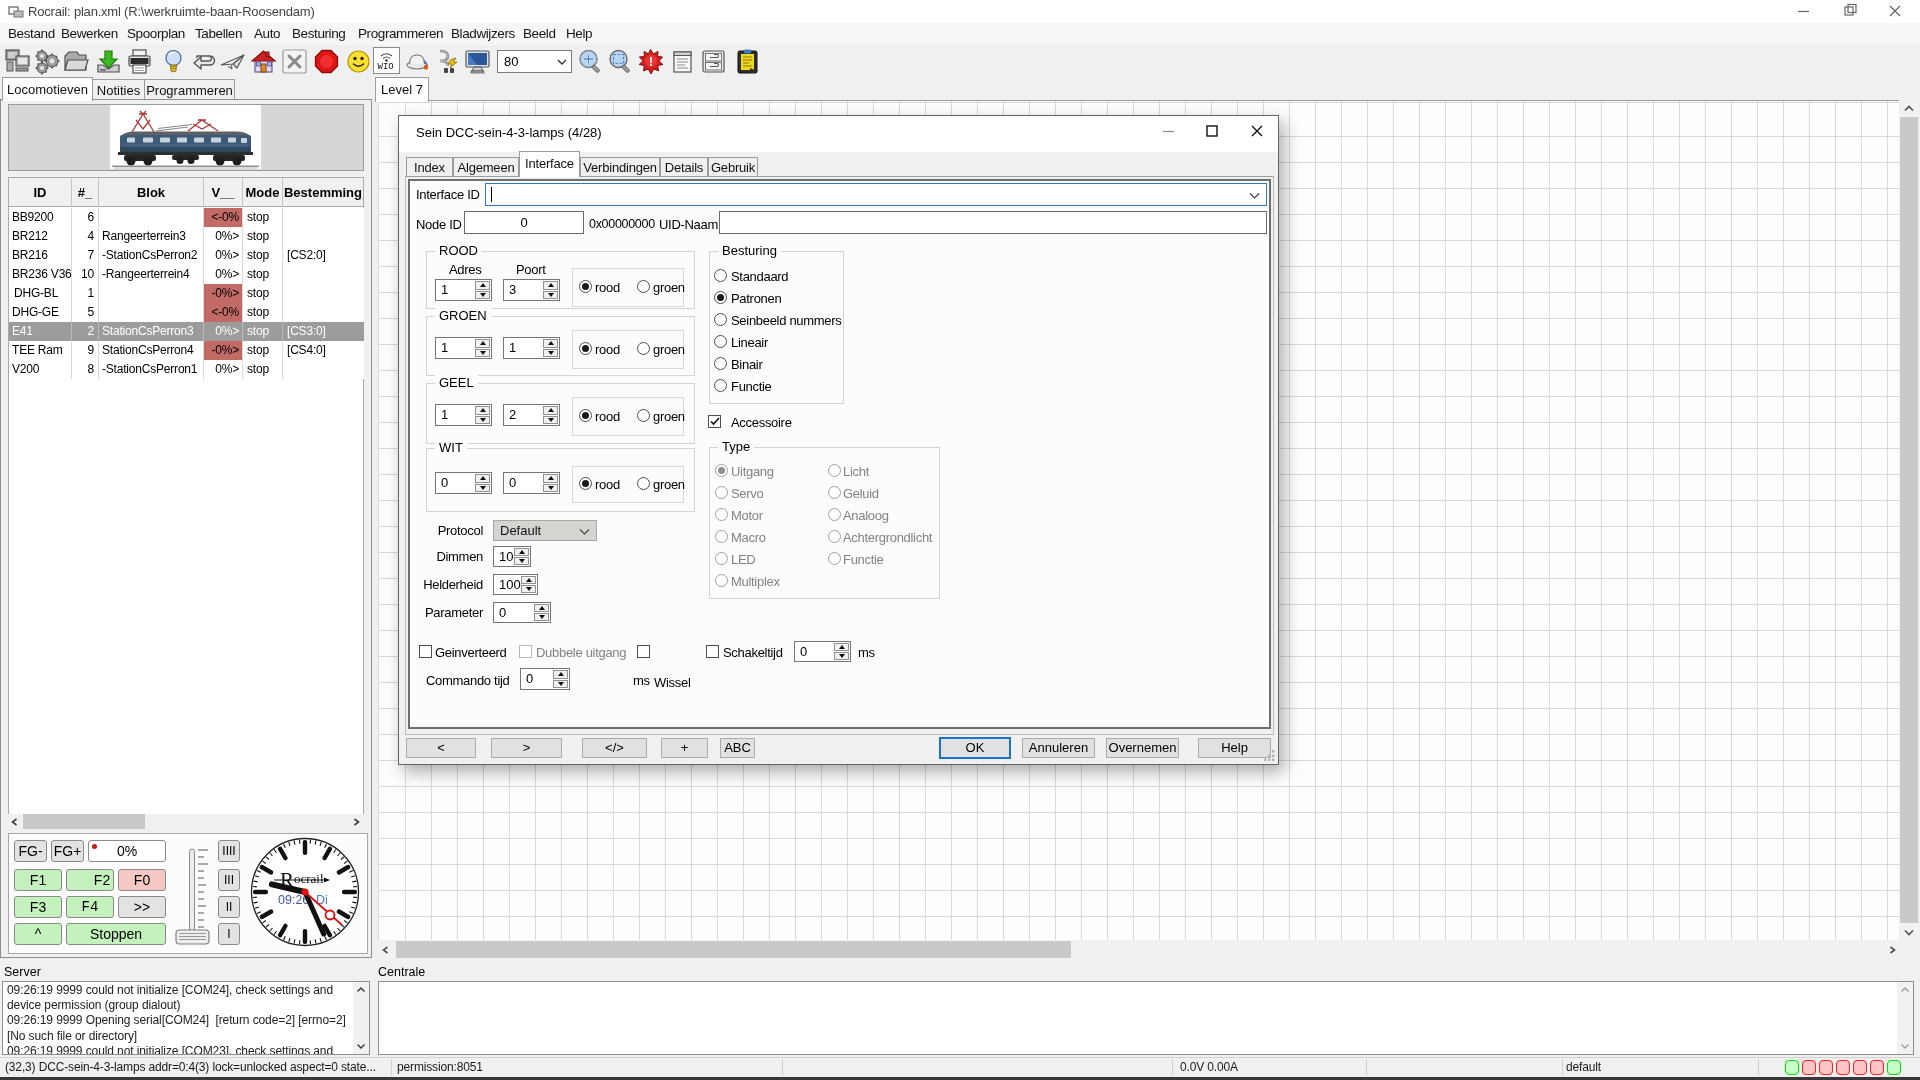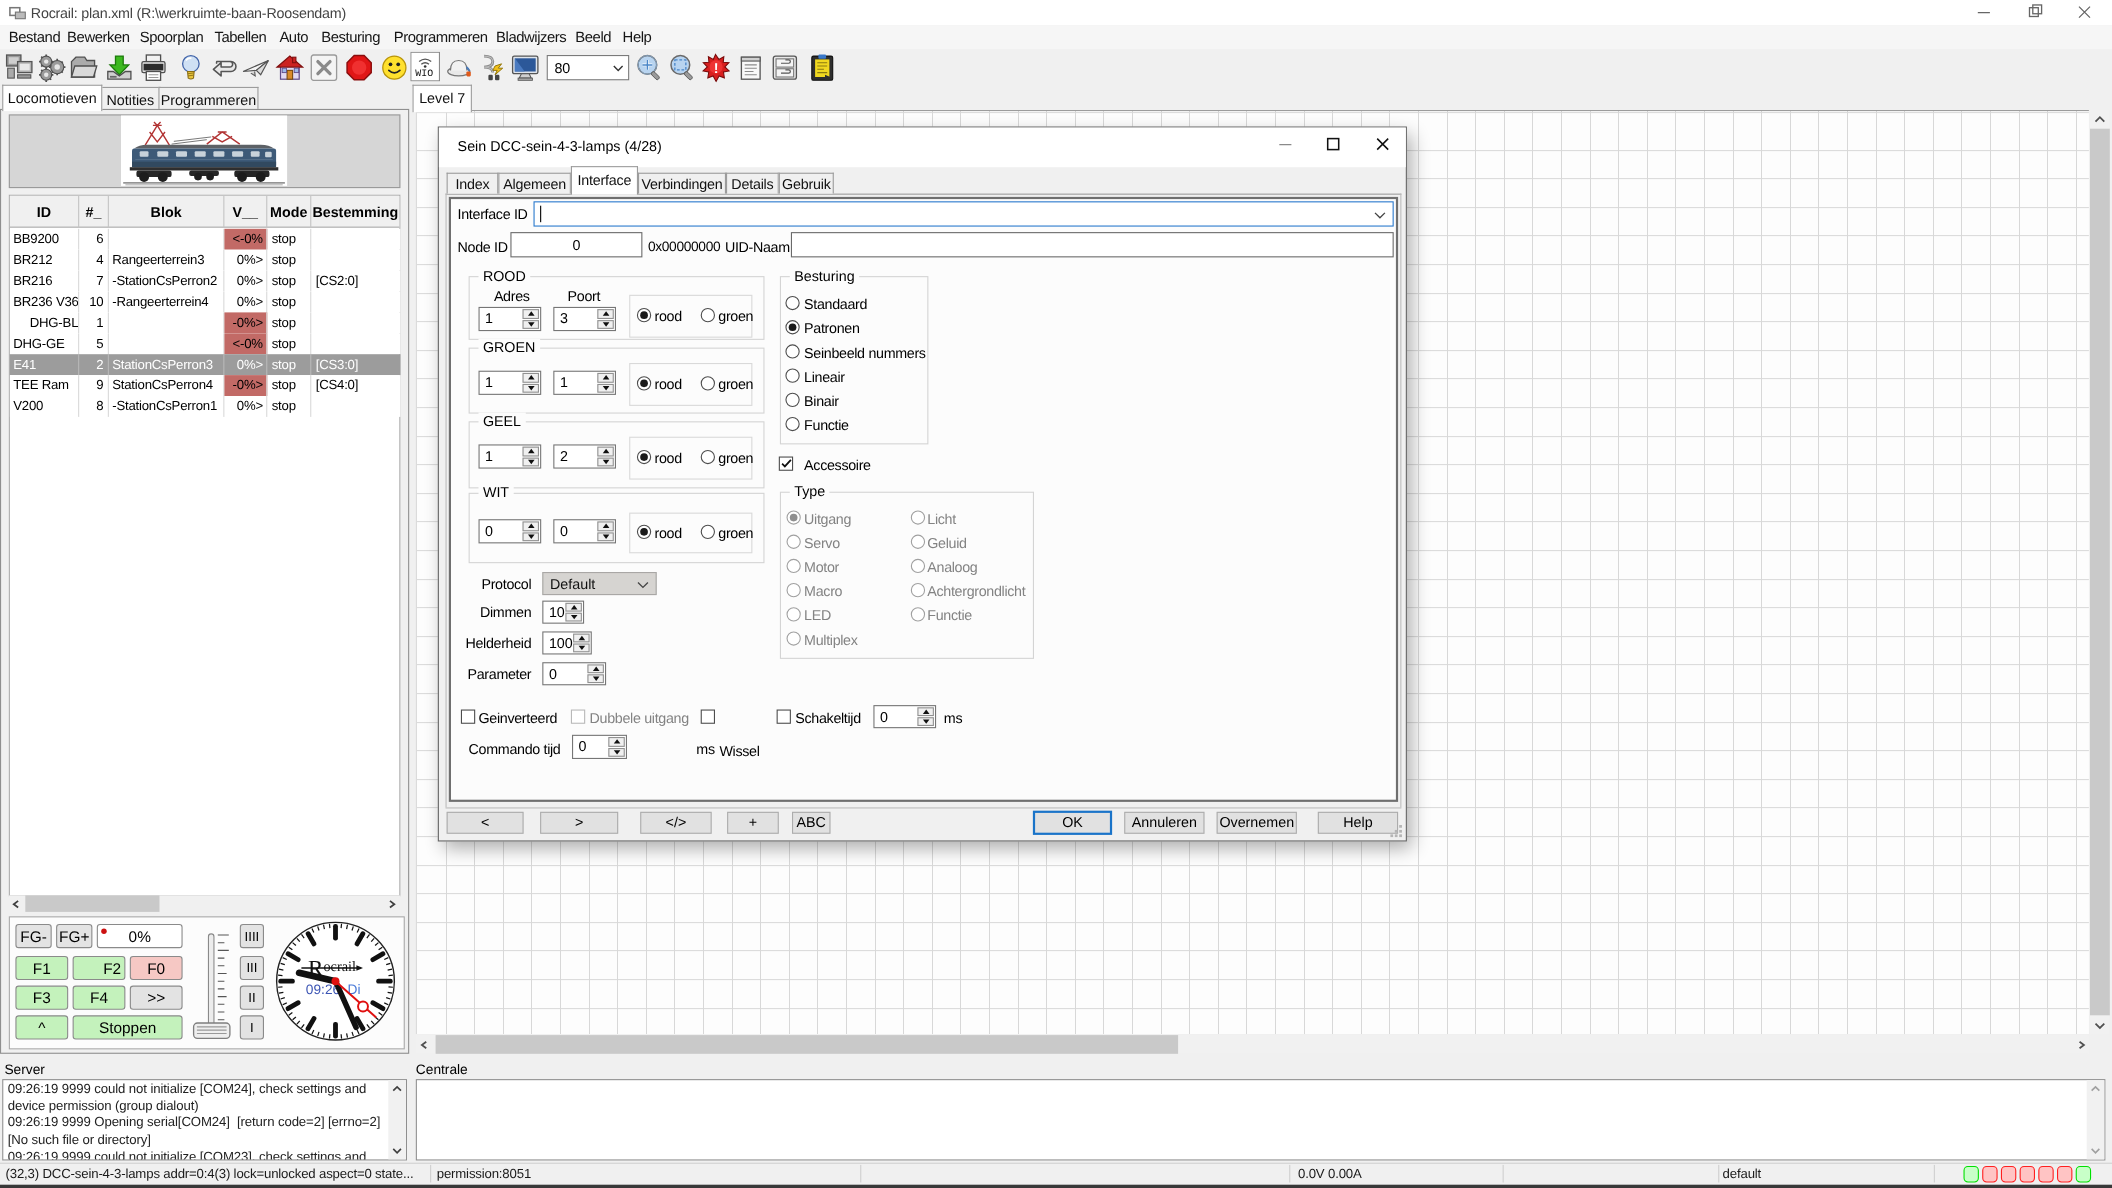--- a/index.html
+++ b/index.html
@@ -370,21 +370,21 @@
       </div>
       <div class="trow" style="top:57px">
         <div class="tc" style="left:0;width:63px;padding-left:3px;">BR236 V36</div>
         <div class="tc" style="left:63px;width:27px;text-align:right;padding-right:4px;">10</div>
         <div class="tc" style="left:90px;width:105px;padding-left:3px;">-Rangeerterrein4</div>
         <div class="tc" style="left:195px;width:39px;text-align:right;padding-right:3px;">0%&gt;</div>
         <div class="tc" style="left:234px;width:40px;padding-left:4px;">stop</div>
         <div class="tc" style="left:274px;width:80px;padding-left:4px;border-right:none;"></div>
       </div>
       <div class="trow" style="top:76px">
-        <div class="tc" style="left:0;width:63px;padding-left:18px;">DHG-BL</div>
+        <div class="tc" style="left:0;width:63px;padding-left:5px;">DHG-BL</div>
         <div class="tc" style="left:63px;width:27px;text-align:right;padding-right:4px;">1</div>
         <div class="tc" style="left:90px;width:105px;padding-left:3px;"></div>
         <div class="tc red" style="left:195px;width:39px;text-align:right;padding-right:3px;">-0%&gt;</div>
         <div class="tc" style="left:234px;width:40px;padding-left:4px;">stop</div>
         <div class="tc" style="left:274px;width:80px;padding-left:4px;border-right:none;"></div>
       </div>
       <div class="trow" style="top:95px">
         <div class="tc" style="left:0;width:63px;padding-left:3px;">DHG-GE</div>
         <div class="tc" style="left:63px;width:27px;text-align:right;padding-right:4px;">5</div>
         <div class="tc" style="left:90px;width:105px;padding-left:3px;"></div>
@@ -429,21 +429,21 @@
 
     <div class="abs" style="left:8px;top:833px;width:360px;height:121px;background:#fcfcfc;border:1px solid #a8a8a8;box-sizing:border-box;"></div>
     <div class="fbtn gray" style="left:14px;top:840px;width:33px;height:22px;line-height:21px;">FG-</div>
     <div class="fbtn gray" style="left:51px;top:840px;width:33px;height:22px;line-height:21px;">FG+</div>
     <div class="fbtn" style="left:88px;top:840px;width:78px;height:22px;line-height:21px;background:#fff;">0%</div>
     <div class="abs" style="left:92px;top:844px;width:5px;height:5px;border-radius:50%;background:#cc1111;"></div>
     <div class="fbtn green" style="left:14px;top:869px;width:48px;height:22px;line-height:21px;">F1</div>
     <div class="fbtn green" style="left:66px;top:869px;width:48px;height:22px;line-height:21px;padding-left:24px;">F2</div>
     <div class="fbtn pink" style="left:118px;top:869px;width:48px;height:22px;line-height:21px;">F0</div>
     <div class="fbtn green" style="left:14px;top:896px;width:48px;height:22px;line-height:21px;">F3</div>
-    <div class="fbtn green" style="left:66px;top:896px;width:48px;height:22px;line-height:21px;">F4</div>
+    <div class="fbtn green" style="left:66px;top:896px;width:48px;height:22px;line-height:21px;font-family:Liberation Mono, monospace;">F4</div>
     <div class="fbtn gray" style="left:118px;top:896px;width:48px;height:22px;line-height:21px;">&gt;&gt;</div>
     <div class="fbtn green" style="left:14px;top:923px;width:48px;height:22px;line-height:21px;">^</div>
     <div class="fbtn green" style="left:66px;top:923px;width:100px;height:22px;line-height:21px;">Stoppen</div>
 
     <svg class="abs" style="left:174px;top:838px;width:36px;height:112px" viewBox="0 0 36 112">
       <rect x="15.5" y="11" width="5" height="84" rx="2.5" fill="#ececec" stroke="#8a8a8a" stroke-width="1"></rect>
       <g stroke="#555" stroke-width="1">
         <line x1="24" y1="12" x2="34" y2="12"></line>
         <line x1="24" y1="19" x2="30" y2="19"></line>
         <line x1="24" y1="26" x2="34" y2="26"></line>

